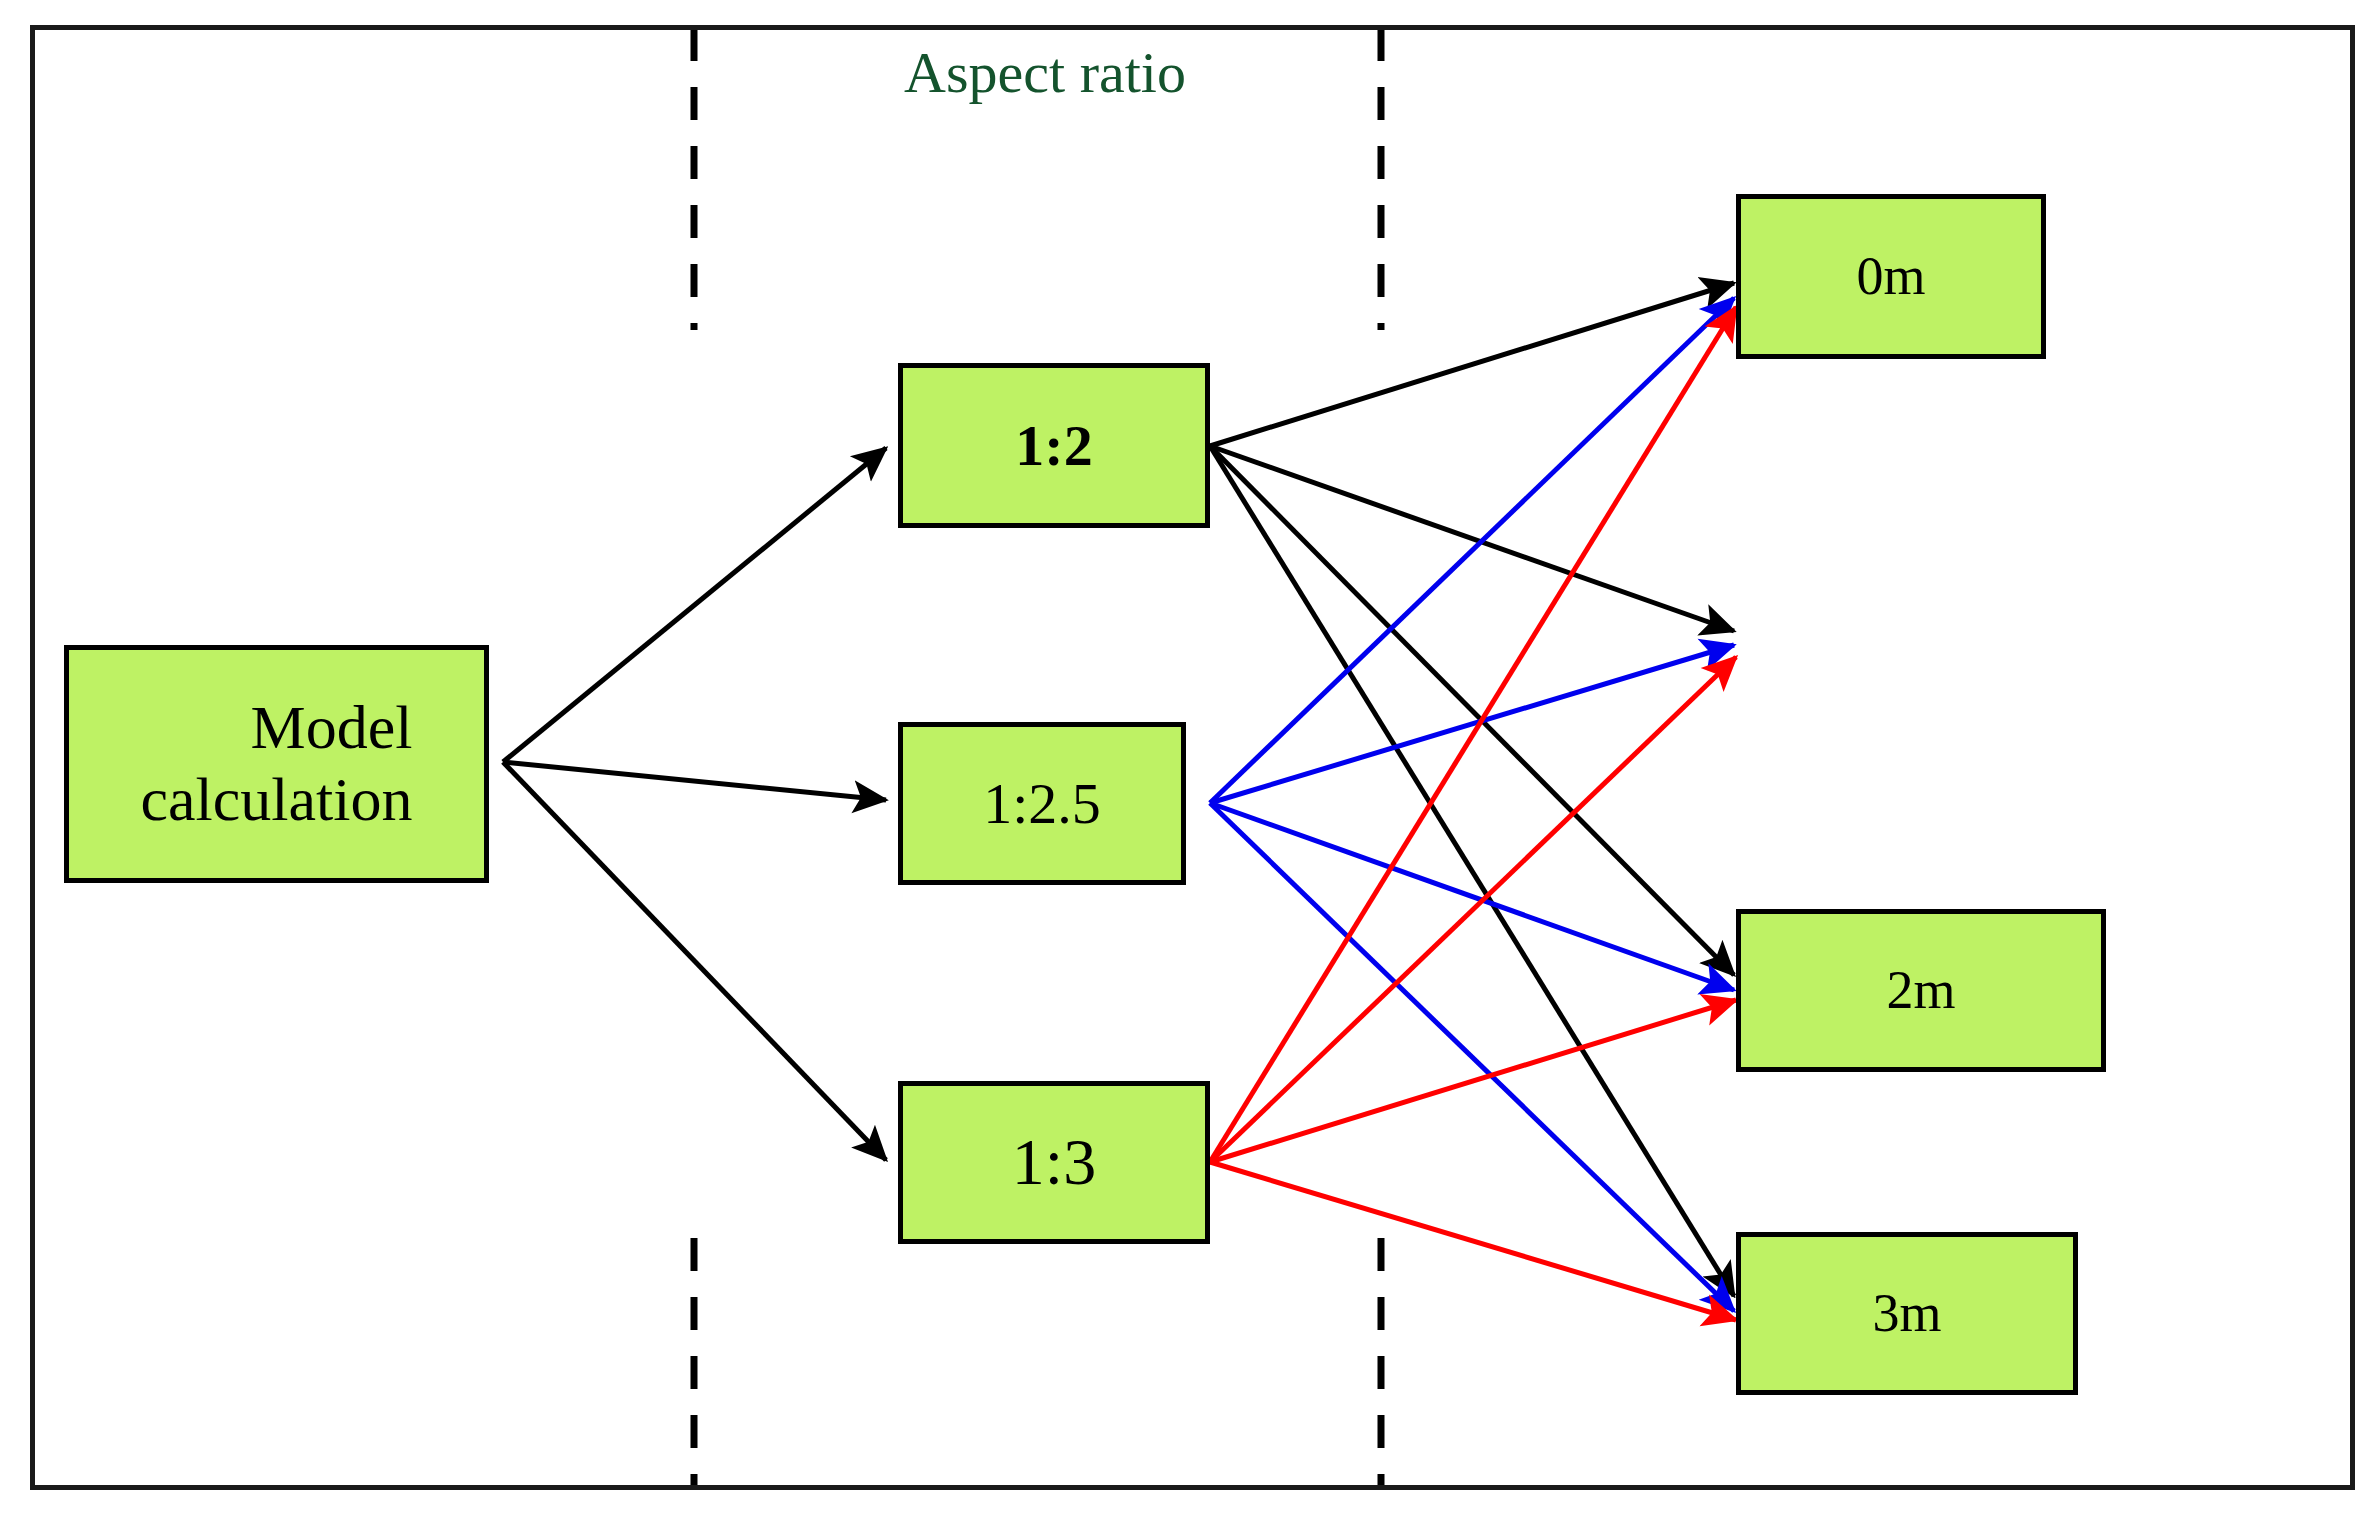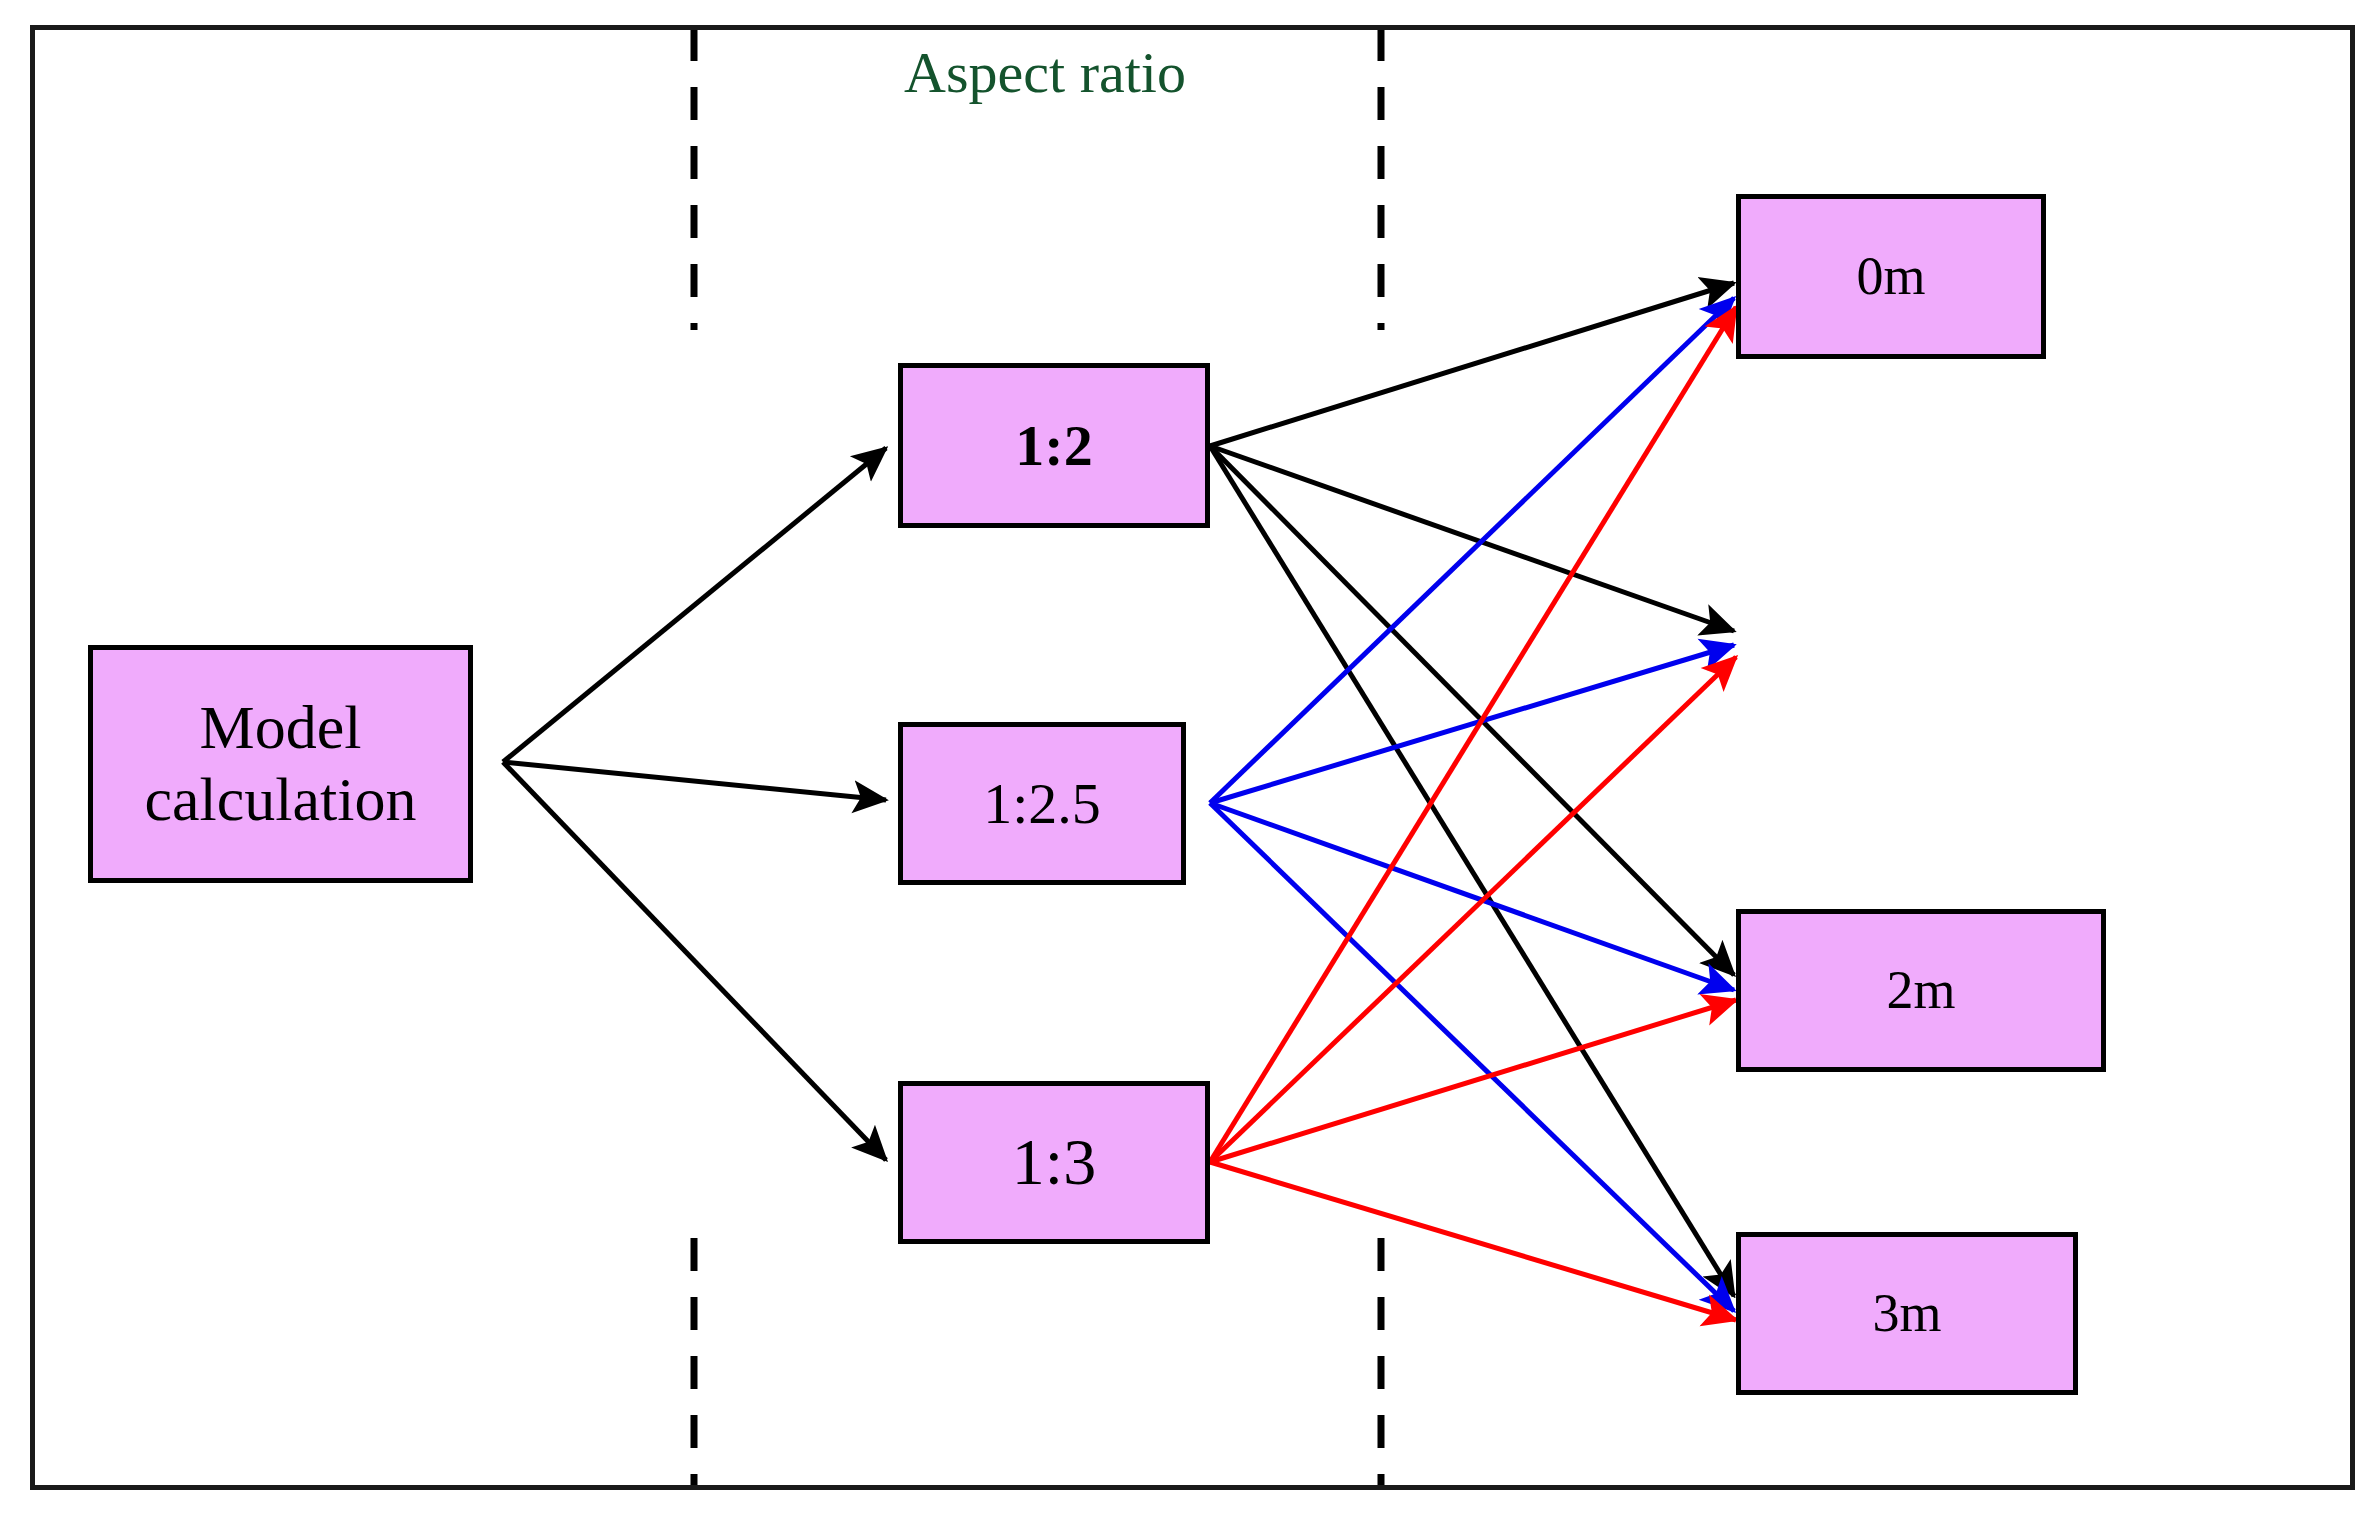--- a/index.html
+++ b/index.html
@@ -22,25 +22,25 @@
     position: absolute;
     left: 0;
     top: 0;
     width: 2379px;
     height: 1518px;
   }
   .node-box {
     position: absolute;
     box-sizing: border-box;
     border: 5px solid #000000;
-    background: #f0abfc;
+    background: #bef264;
     display: flex;
     align-items: center;
     justify-content: center;
-    text-align: center;
+    text-align: right;
     color: #000000;
     font-family: "Liberation Serif", "DejaVu Serif", serif;
     line-height: 1.16;
   }
   .node-label {
     display: block;
     white-space: pre-line;
   }
   .section-title {
     position: absolute;
@@ -107,21 +107,21 @@
     <g>
       <line x1="694" y1="28" x2="694" y2="330" stroke="#000000" stroke-width="7" stroke-dasharray="33 26"></line>
       <line x1="694" y1="1238" x2="694" y2="1487" stroke="#000000" stroke-width="7" stroke-dasharray="33 26"></line>
       <line x1="1381" y1="28" x2="1381" y2="330" stroke="#000000" stroke-width="7" stroke-dasharray="33 26"></line>
       <line x1="1381" y1="1238" x2="1381" y2="1487" stroke="#000000" stroke-width="7" stroke-dasharray="33 26"></line>
     </g>
   </svg>
 
   <div class="section-title" style="left:880px; top:44px; width:330px;">Aspect ratio</div>
 
-  <div class="node-box" style="left:88px; top:645px; width:385px; height:238px; font-size:62px;">
+  <div class="node-box" style="left:64px; top:645px; width:425px; height:238px; font-size:62px;">
     <span class="node-label">Model
 calculation</span>
   </div>
 
   <div class="node-box" style="left:898px; top:363px; width:312px; height:165px; font-size:58px;font-weight:bold;">
     <span class="node-label">1:2</span>
   </div>
   <div class="node-box" style="left:898px; top:722px; width:288px; height:163px; font-size:58px;">
     <span class="node-label">1:2.5</span>
   </div>

